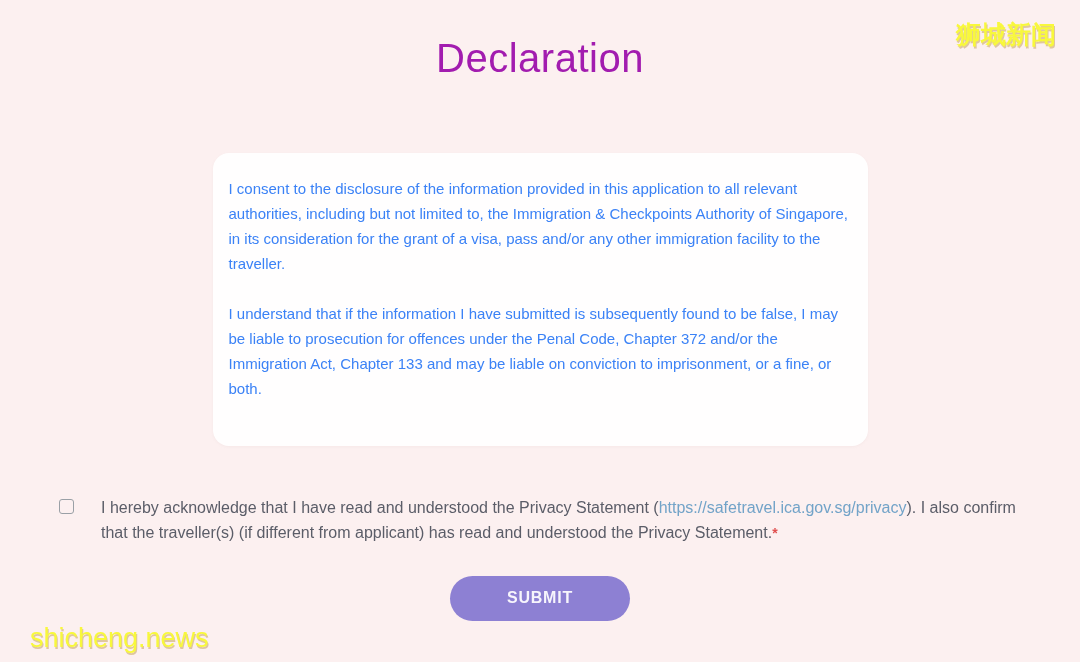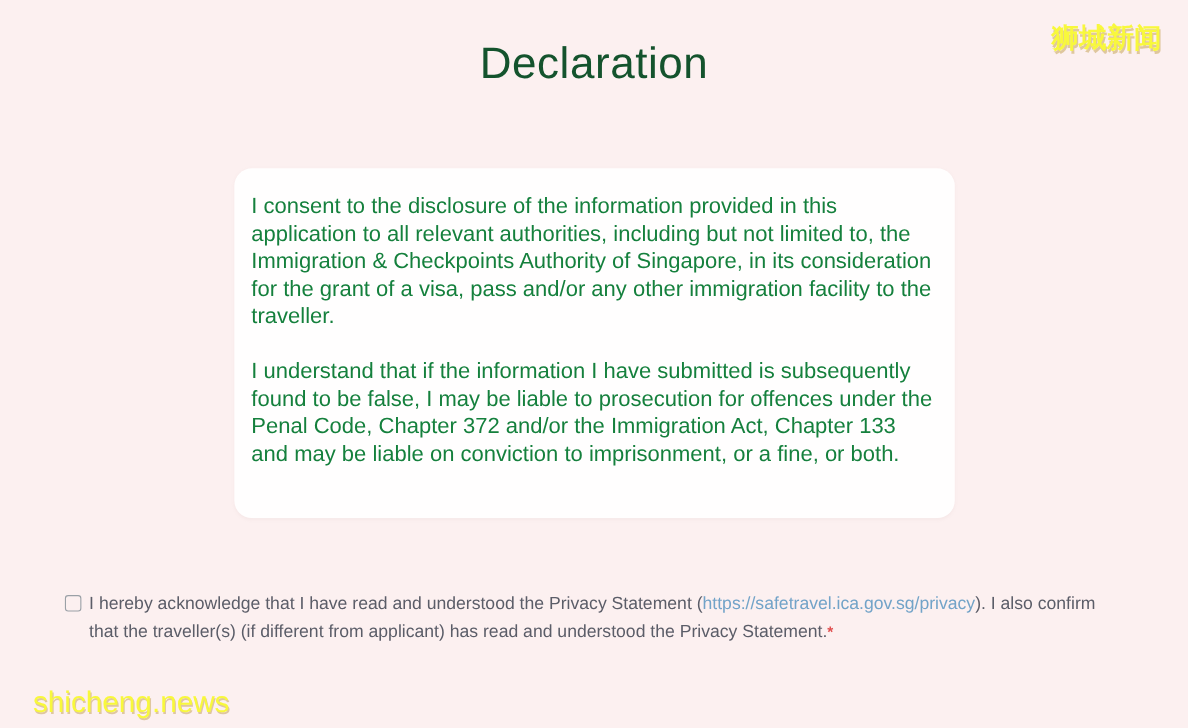--- a/index.html
+++ b/index.html
@@ -19,48 +19,48 @@
     width: 100%;
     height: 100%;
     display: flex;
     flex-direction: column;
     align-items: center;
   }
   .page-title {
     margin-top: 36px;
     font-size: 40px;
     font-weight: 500;
-    color: #14532d;
+    color: #a21caf;
     line-height: 1.1;
     letter-spacing: 0.5px;
   }
   .declaration-card {
     margin-top: 46px;
     width: 655px;
     box-sizing: border-box;
     background: #fffefe;
     border-radius: 16px;
     padding: 23px 16px 45px 16px;
     box-shadow: 0 1px 3px rgba(180,150,150,0.08);
   }
   .declaration-card p {
     margin: 0;
-    font-size: 20px;
+    font-size: 15px;
     line-height: 25px;
-    color: #15803d;
+    color: #3b82f6;
   }
   .declaration-card p + p {
     margin-top: 25px;
   }
   .ack-row {
-    margin-top: 66px;
+    margin-top: 49px;
     width: 962px;
     display: flex;
     align-items: flex-start;
-    gap: 7px;
+    gap: 27px;
   }
   .ack-checkbox {
     appearance: none;
     -webkit-appearance: none;
     width: 15px;
     height: 15px;
     border: 1.5px solid #9aa0a6;
     border-radius: 3px;
     background: transparent;
     margin: 4px 0 0 0;
@@ -127,18 +127,19 @@
     <p>I understand that if the information I have submitted is subsequently found to be false, I may be liable to prosecution for offences under the Penal Code, Chapter 372 and/or the Immigration Act, Chapter 133 and may be liable on conviction to imprisonment, or a fine, or both.</p>
   </div>
 
   <div class="ack-row">
     <input type="checkbox" class="ack-checkbox" style="">
     <div class="ack-text">
       <span>I hereby acknowledge that I have read and understood the Privacy Statement (</span><a class="ack-link">https://safetravel.ica.gov.sg/privacy</a><span>). I also confirm that the traveller(s) (if different from applicant) has read and understood the Privacy Statement.</span><span class="required-marker">*</span>
     </div>
   </div>
 
+  <button class="submit-button">SUBMIT</button>
 
 </div>
 
 <div class="watermark watermark-top-right">狮城新闻</div>
 
 <div class="watermark watermark-bottom-left">shicheng.news</div>
 
 </body></html>

